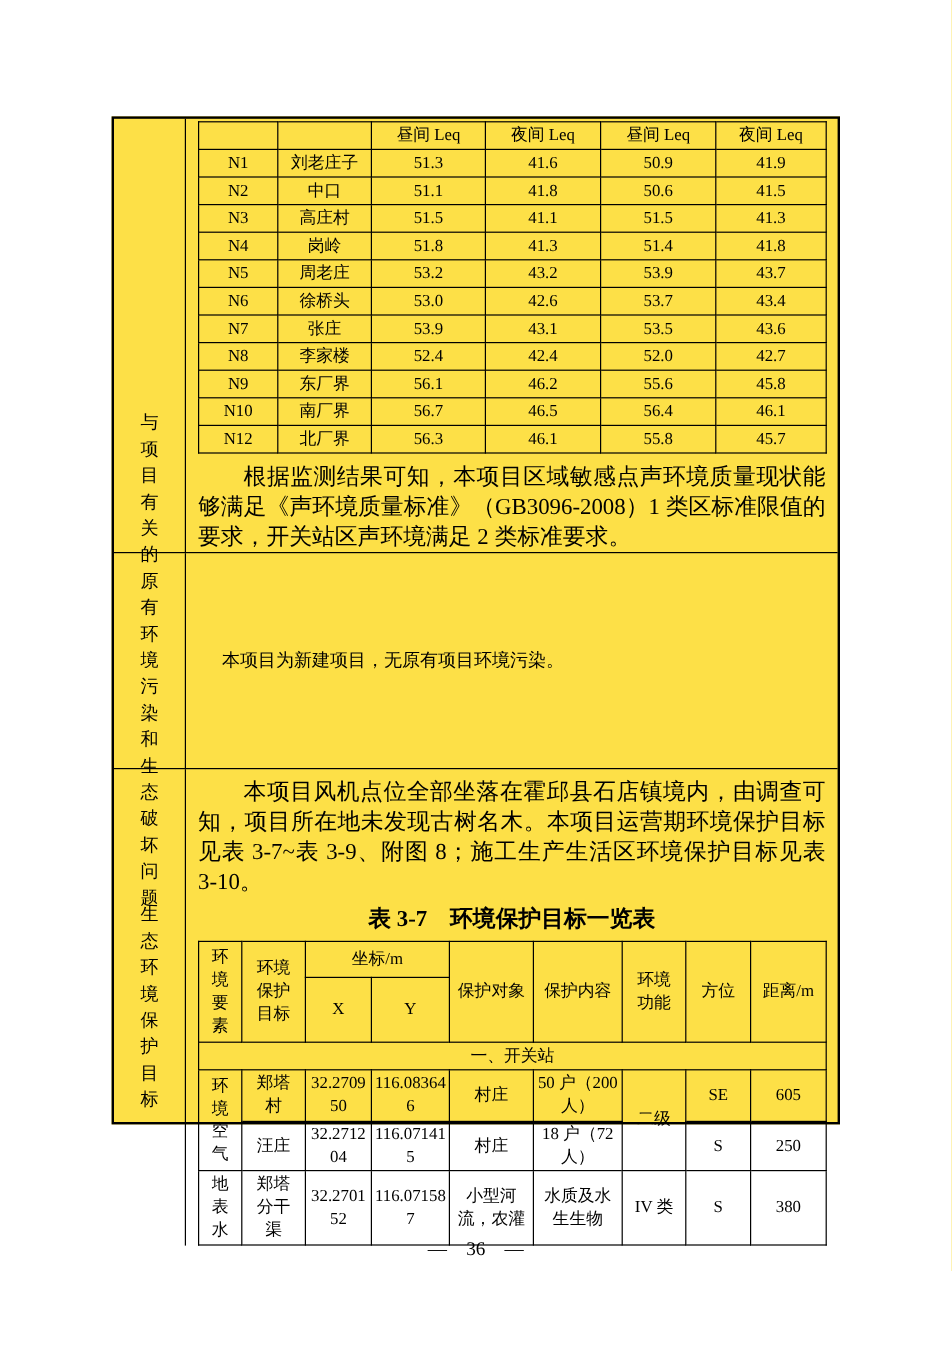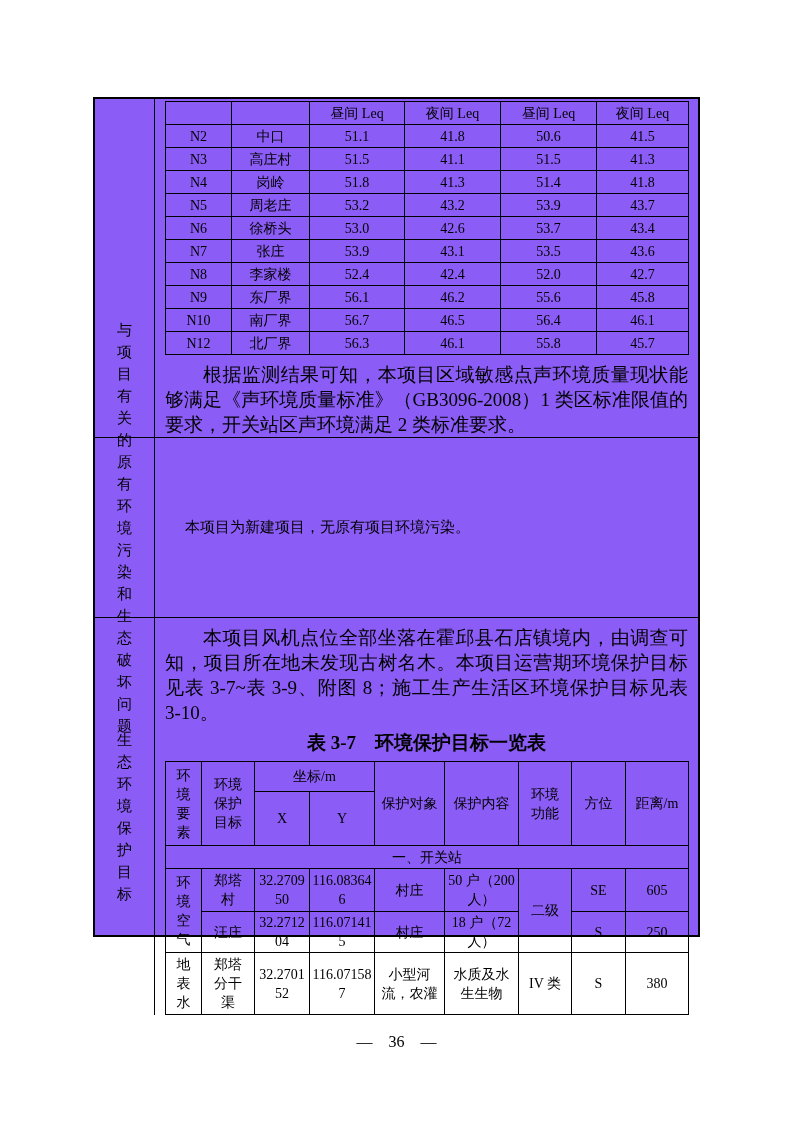--- a/index.html
+++ b/index.html
@@ -10,21 +10,21 @@
     font-family: "Liberation Serif", "DejaVu Serif", serif;
     position: relative;
     overflow: hidden;
   }
   .frame {
     position: absolute;
     left: 93px; top: 97px;
     width: 607px; height: 840px;
     border: 2px solid #000;
     display: flex; flex-direction: column;
-    background: #8b5cf6;
+    background: #fde047;
   }
   .sec { display: flex; }
   .sec-1 { height: 366px; border-bottom: 1px solid #000; }
   .sec-2 { height: 180px; border-bottom: 1px solid #000; }
   .sec-3 { flex: 1; }
   .side {
     width: 60px;
     border-right: 1px solid #000;
     display: flex; align-items: center; justify-content: center;
     text-align: center;
@@ -104,20 +104,28 @@
             <col style="width:92px">
         </colgroup>
         <tbody>
             <tr>
           <td></td>
           <td></td>
           <td>昼间 Leq</td>
           <td>夜间 Leq</td>
           <td>昼间 Leq</td>
           <td>夜间 Leq</td>
+        </tr>
+        <tr>
+          <td>N1</td>
+          <td>刘老庄子</td>
+          <td>51.3</td>
+          <td>41.6</td>
+          <td>50.9</td>
+          <td>41.9</td>
         </tr>
         <tr>
           <td>N2</td>
           <td>中口</td>
           <td>51.1</td>
           <td>41.8</td>
           <td>50.6</td>
           <td>41.5</td>
         </tr>
         <tr>

